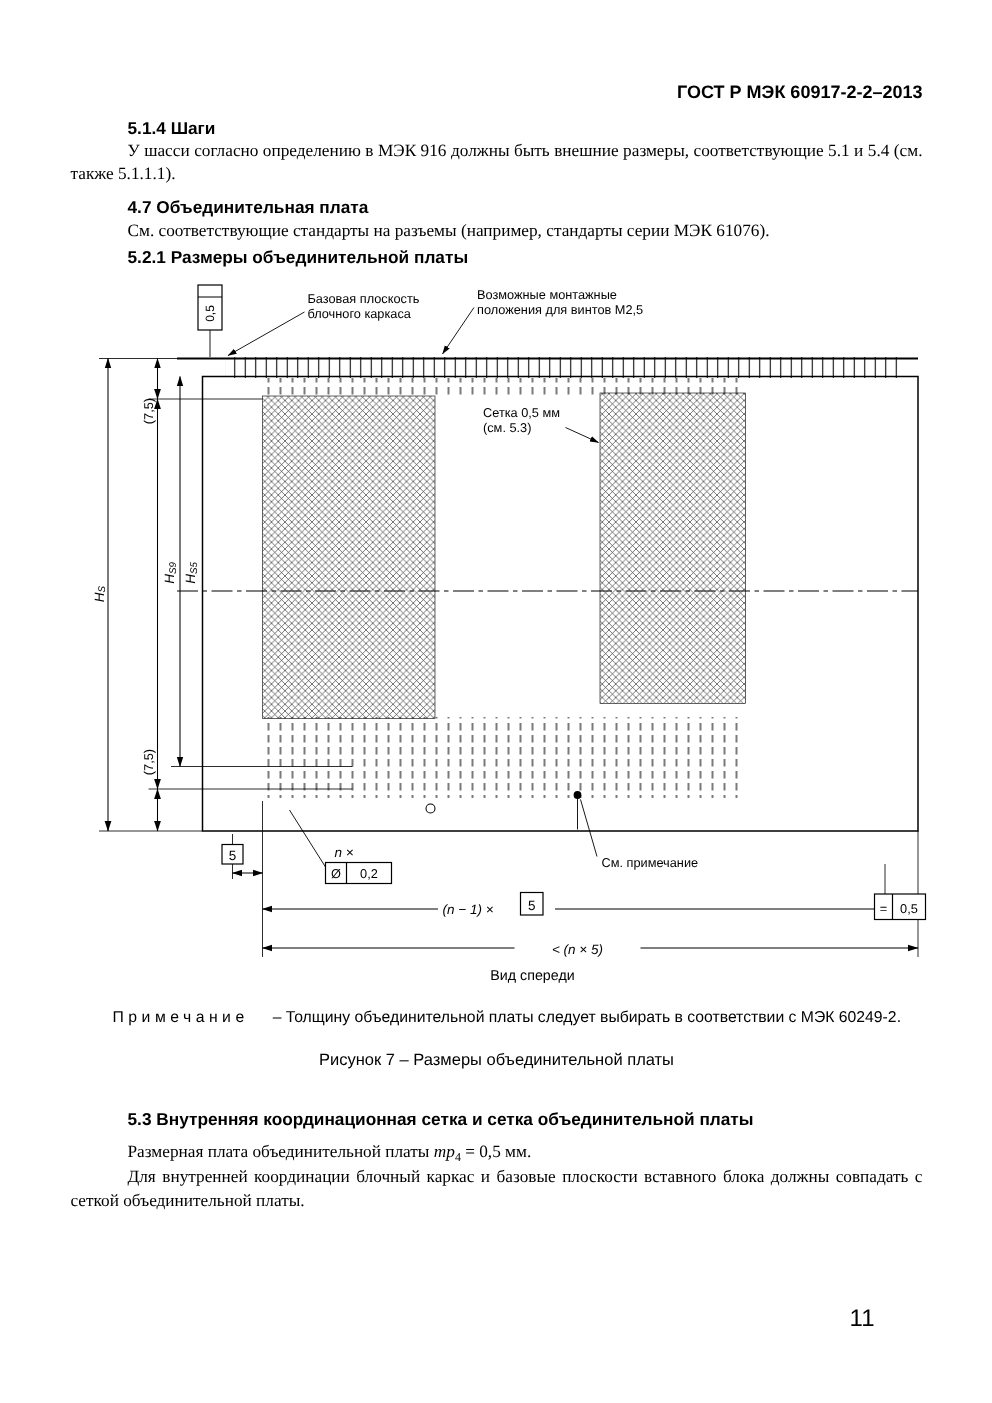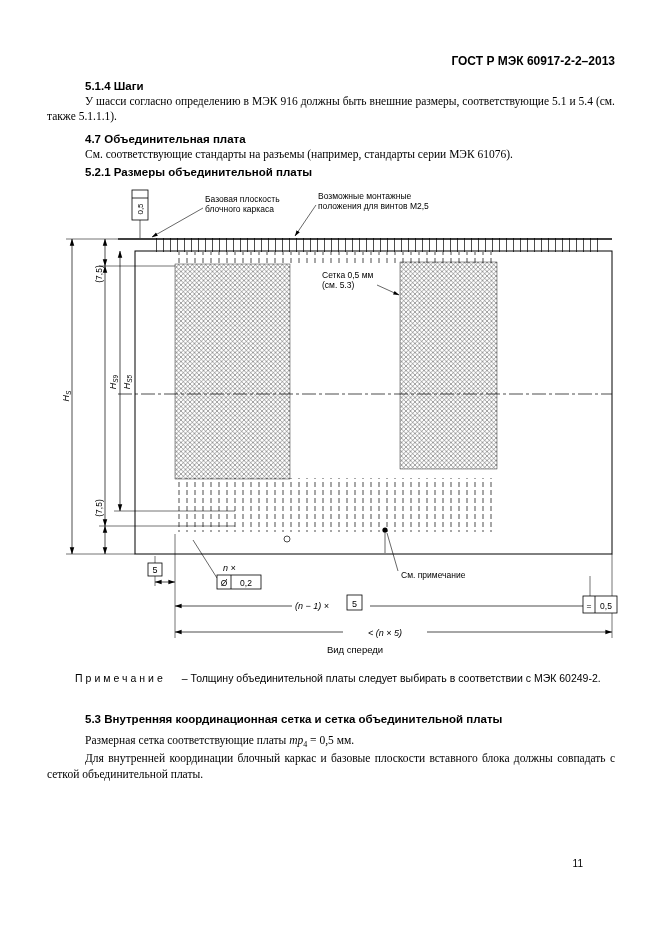--- a/index.html
+++ b/index.html
@@ -13,21 +13,21 @@
   .h { font-weight:bold; font-size:11.5px; margin:4px 0 2px 38px; }
   .h.mt { margin-top:8px; }
   .h.mt2 { margin-top:28px; margin-bottom:8px; }
   p.body { font-size:11.5px; line-height:1.33; text-align:justify; text-indent:38px;font-family:Liberation Serif, serif; }
   .figure { margin:8px 0 0 8px; }
   .figure svg { display:block; }
   svg text { font-family:"Liberation Sans", sans-serif; fill:#000; }
   .note { font-size:10.5px; margin:8px 0 0 28px; line-height:1.3; }
   .note .spaced { letter-spacing:3px; margin-right:16px; }
   .caption { font-size:11px; text-align:center; margin:16px 0 24px 0; }
-  .page-num { position:absolute; right:78px; bottom:66px; font-size:10px; }
+  .page-num { position:absolute; right:78px; bottom:46px; font-size:16px; }
   sub { font-size:8px; }
 </style>
 </head>
 <body>
 
 <div class="page">
 
   <div class="doc-header">ГОСТ Р МЭК 60917-2-2–2013</div>
 
   <div class="h">5.1.4 Шаги</div>
@@ -157,19 +157,20 @@
       <circle cx="330" cy="344" r="2.6" fill="#000"></circle>
       <circle cx="232" cy="353" r="3" fill="#fff" stroke="#000" stroke-width="0.7"></circle>
       <text x="346" y="392" font-size="8.5">См. примечание</text>
 
       <text x="300" y="467" text-anchor="middle" font-size="9.5">Вид спереди</text>
     </svg>
   </div>
 
   <p class="note"><span class="spaced">Примечание</span><span>– Толщину объединительной платы следует выбирать в соответствии с МЭК 60249-2.</span></p>
 
+  <p class="caption">Рисунок 7 – Размеры объединительной платы</p>
 
   <div class="h mt2">5.3 Внутренняя координационная сетка и сетка объединительной платы</div>
-  <p class="body"><span>Размерная сетка соответствующие платы </span><i>mp</i><sub>4</sub><span> = 0,5 мм.</span></p>
+  <p class="body"><span>Размерная плата объединительной платы </span><i>mp</i><sub>4</sub><span> = 0,5 мм.</span></p>
   <p class="body">Для внутренней координации блочный каркас и базовые плоскости вставного блока должны совпадать с сеткой объединительной платы.</p>
 
   <div class="page-num">11</div>
 </div>
 
 </body></html>

